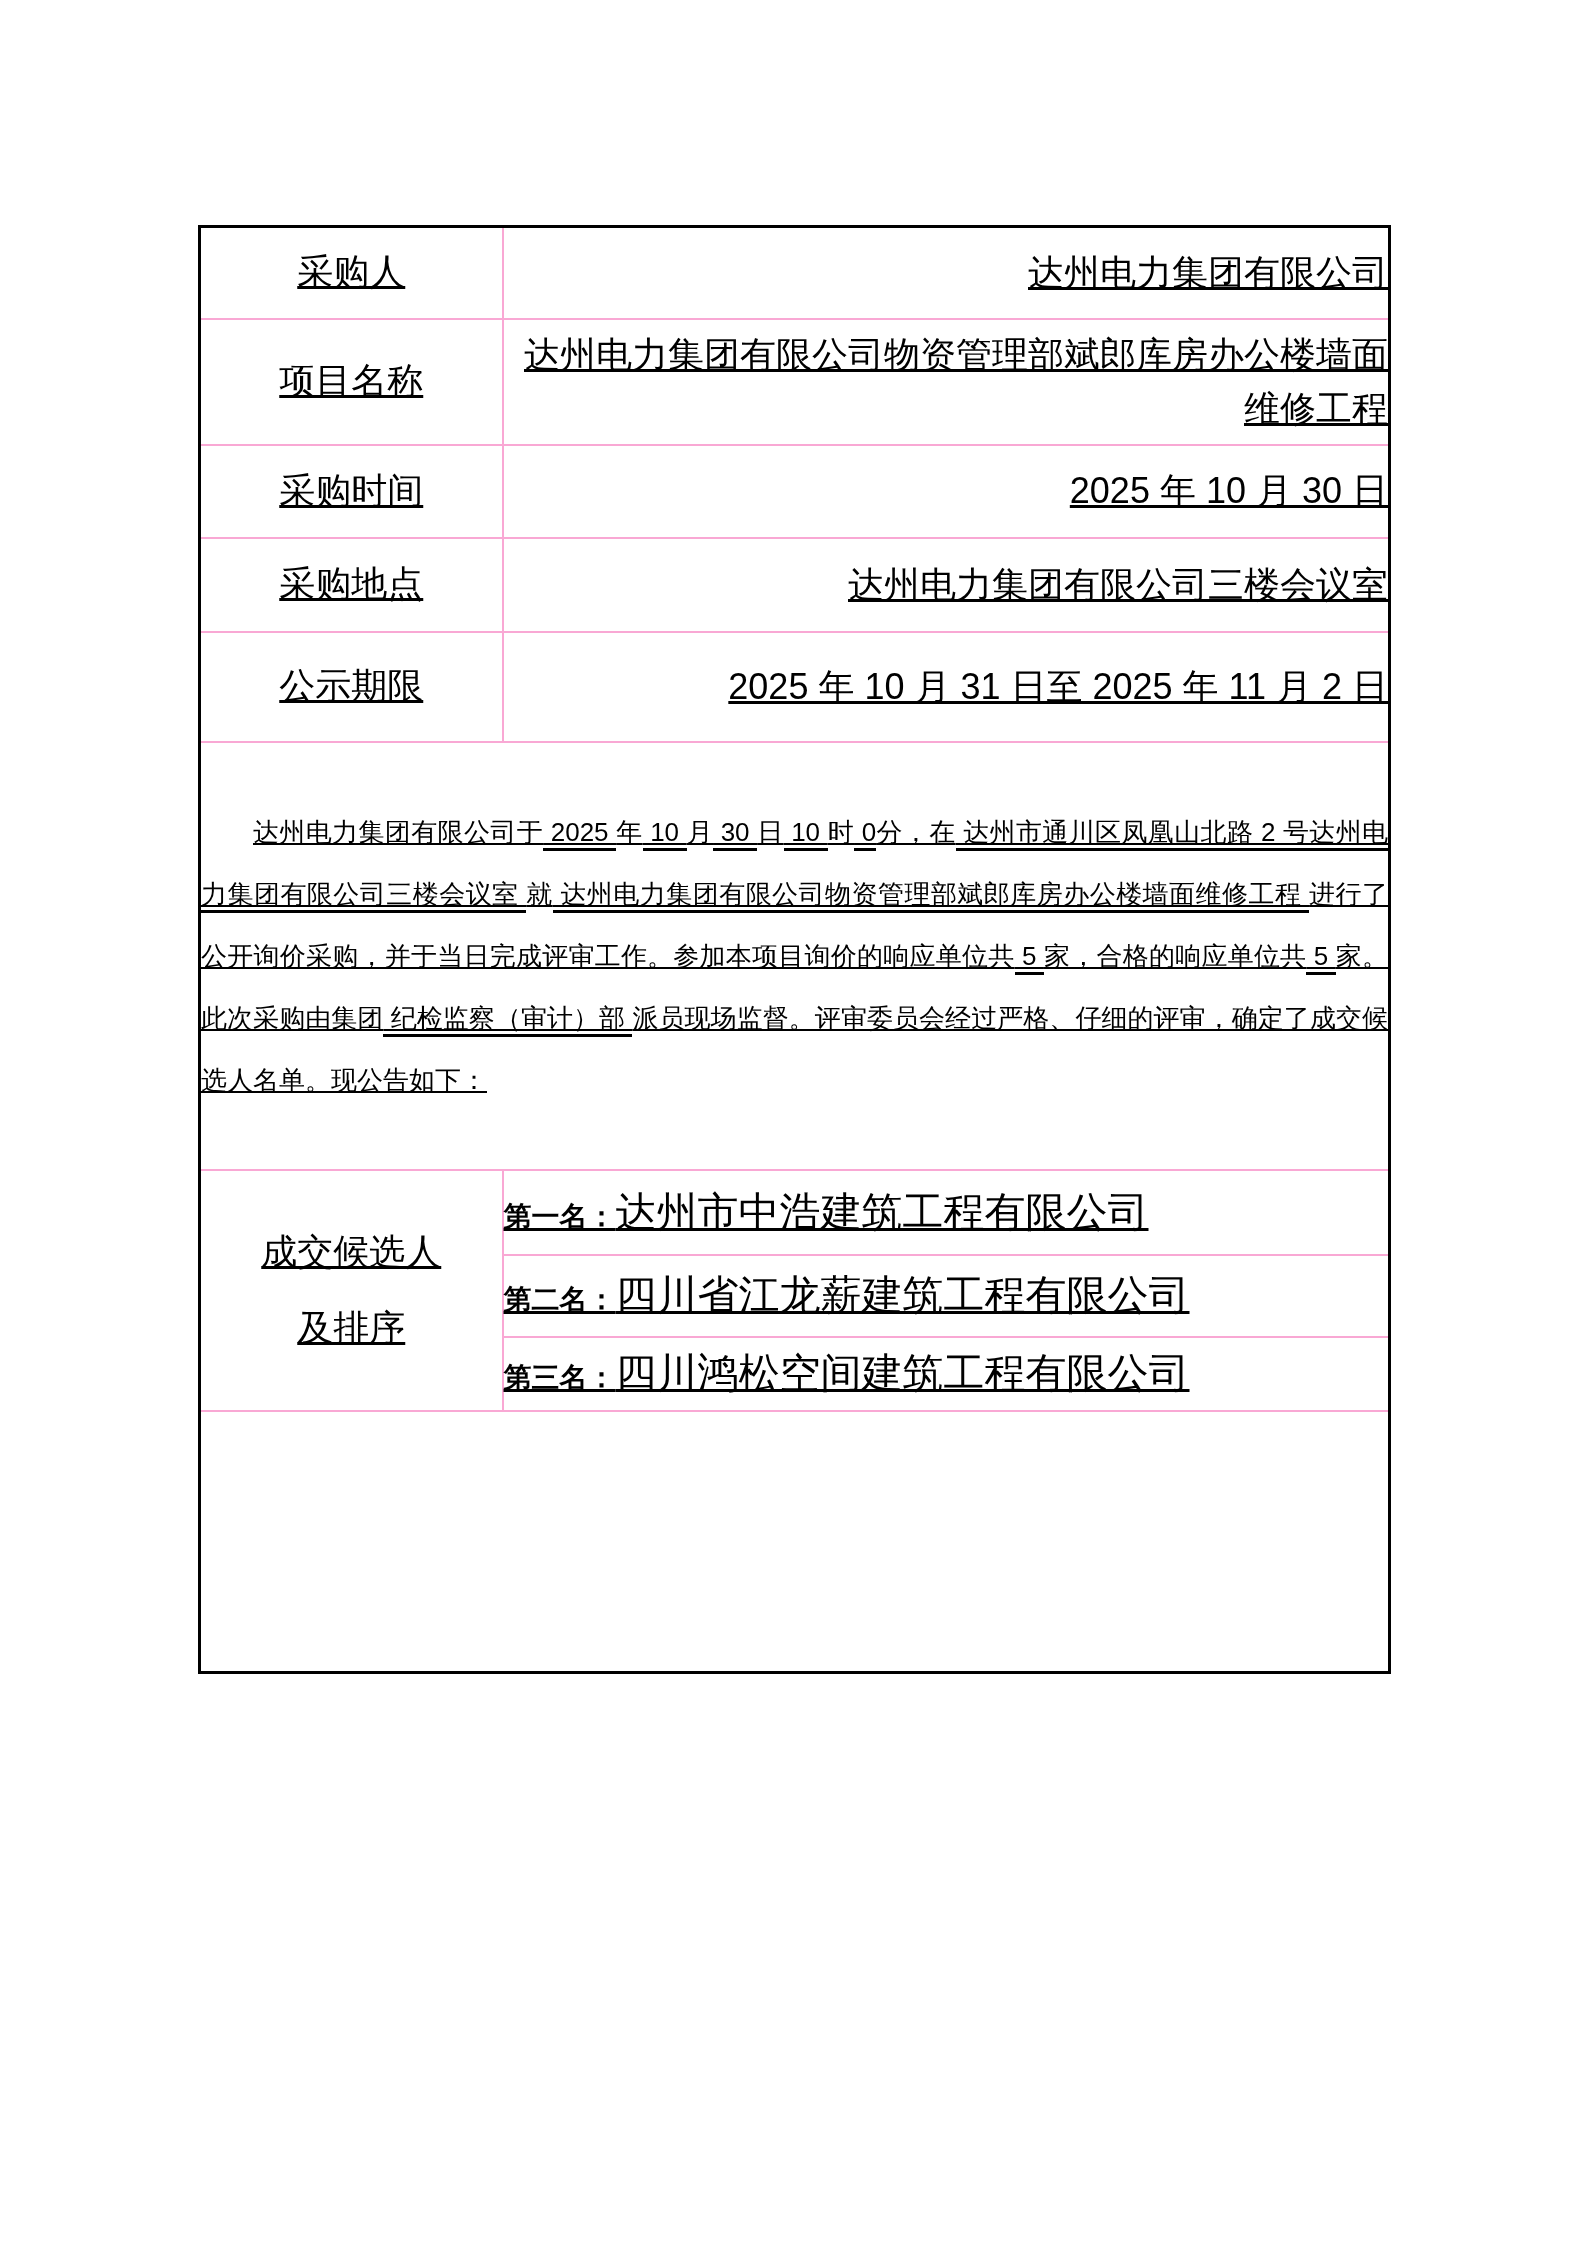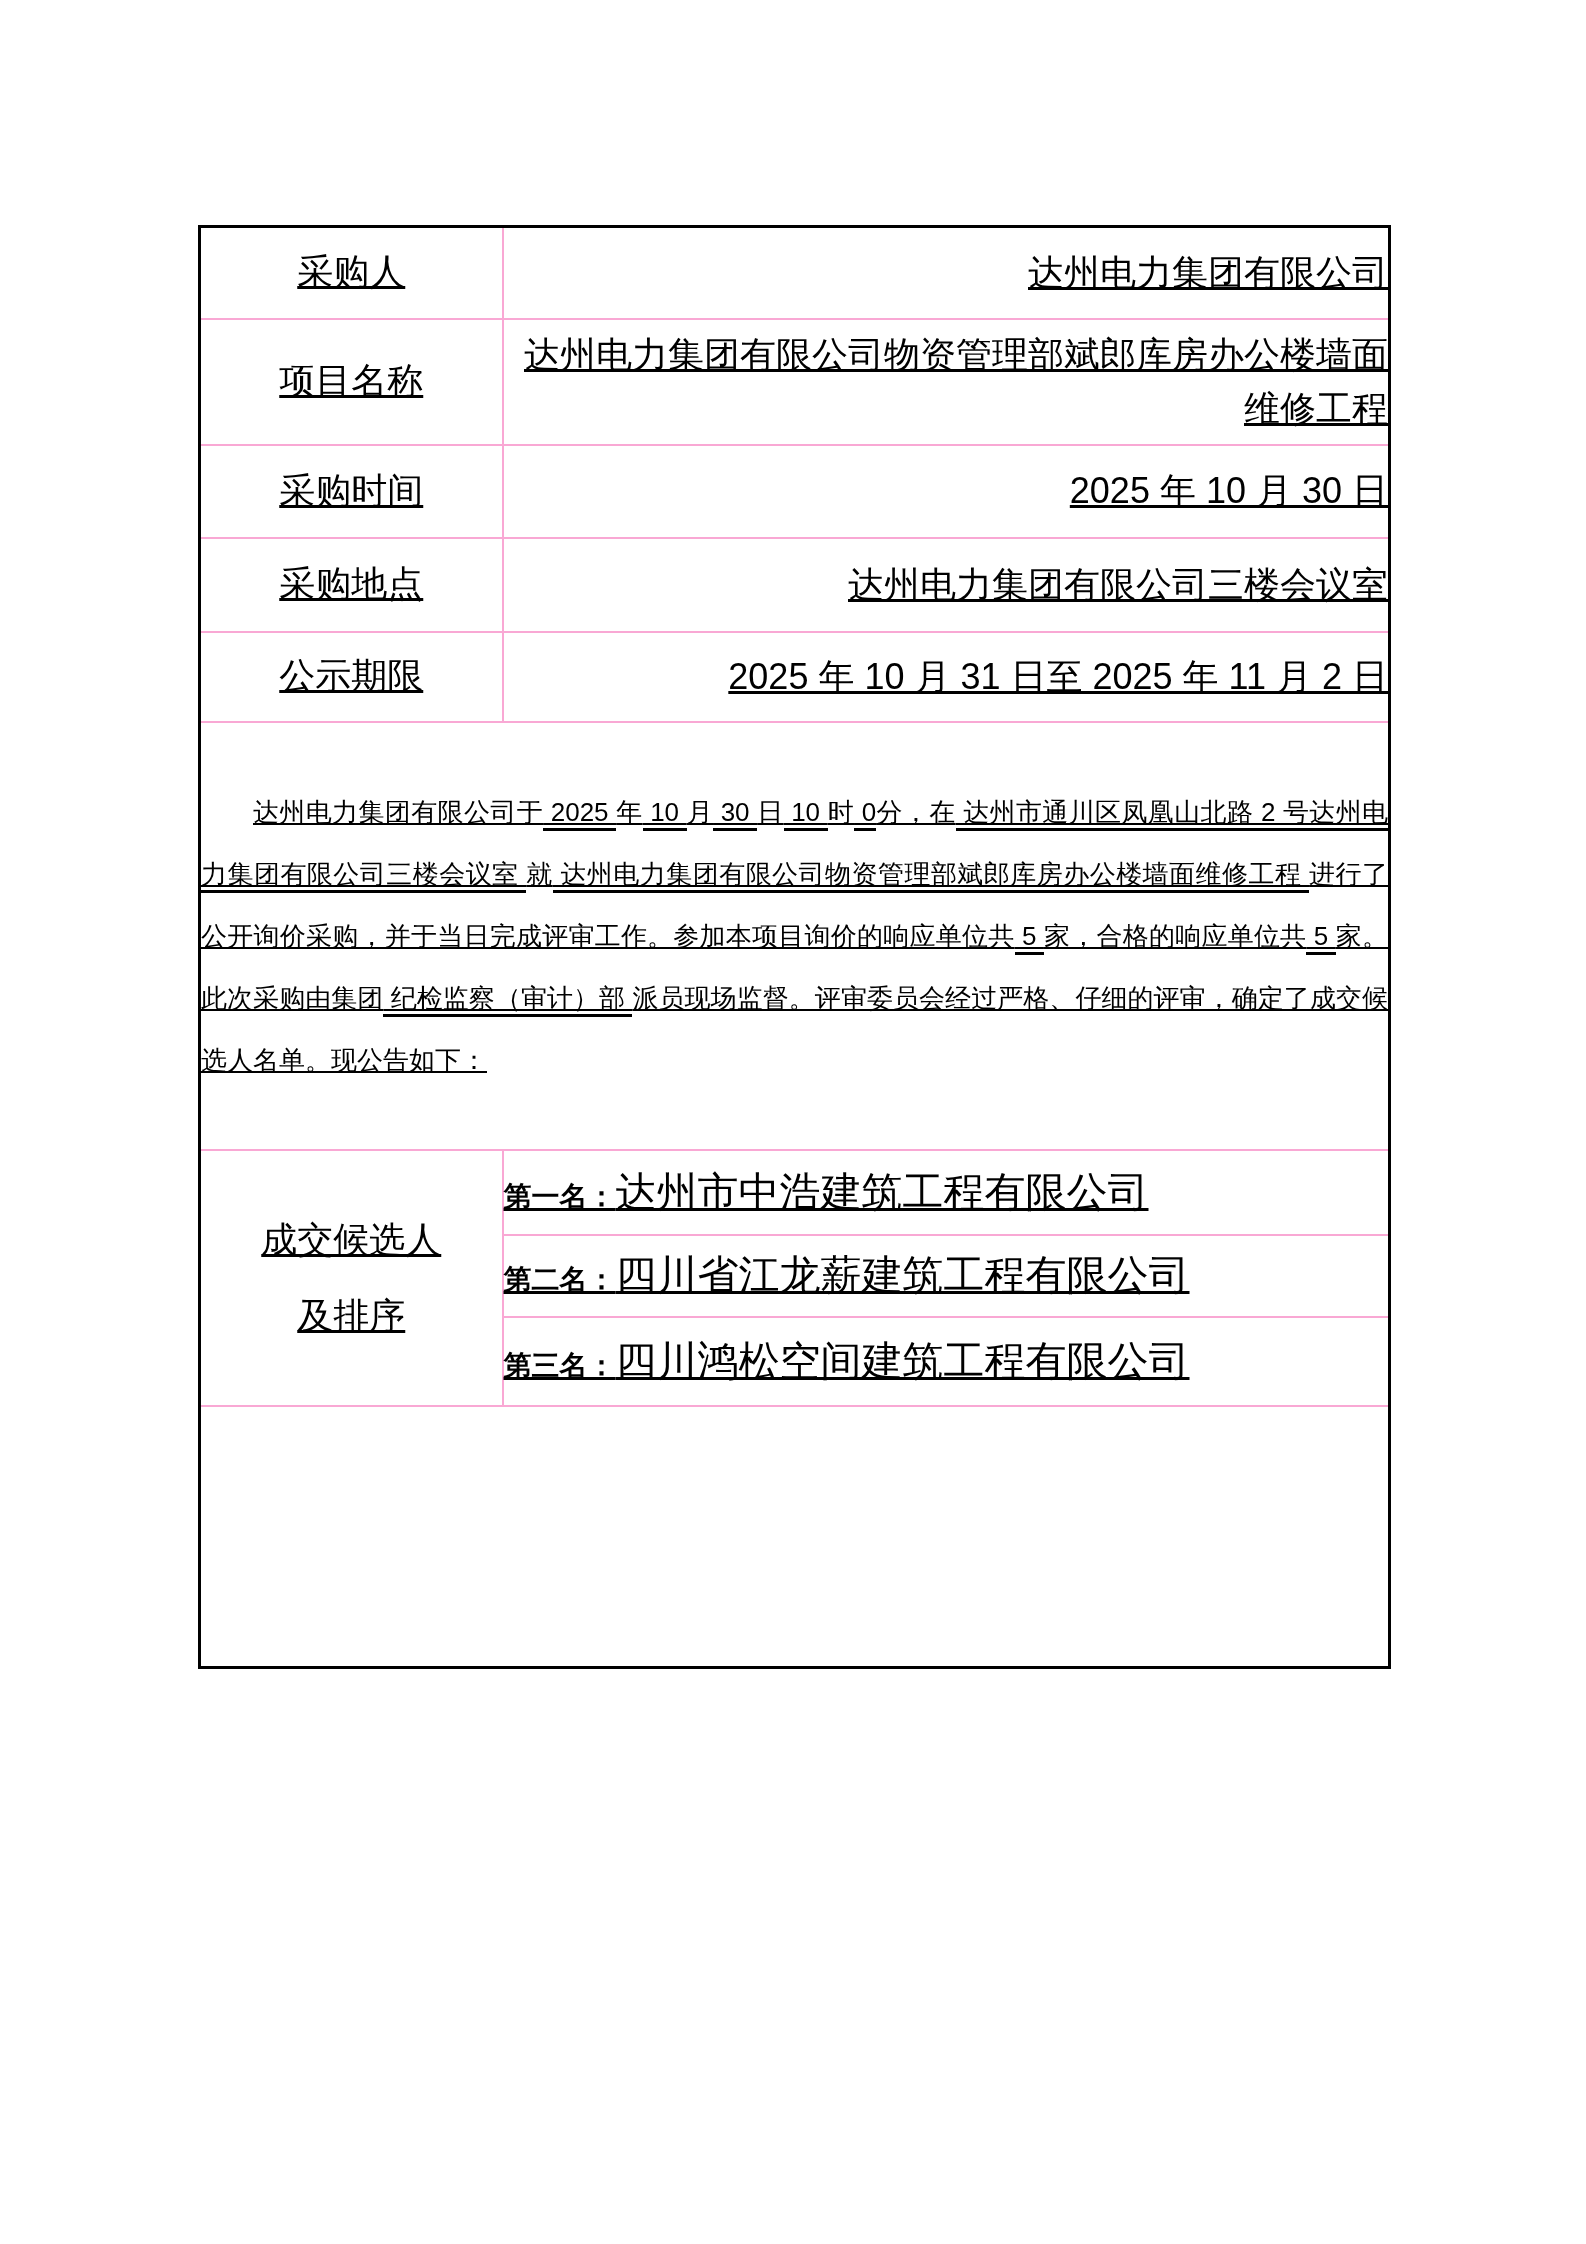--- a/index.html
+++ b/index.html
@@ -48,21 +48,21 @@
   td.value-cell {
     text-align: right;
     padding: 6px 14px;
     line-height: 54px;
     border-radius: 23px;
   }
   tr.r-purchaser   td { height: 92px; }
   tr.r-project     td { height: 126px; }
   tr.r-time        td { height: 93px; }
   tr.r-place       td { height: 94px; }
-  tr.r-period      td { height: 90px; }
+  tr.r-period      td { height: 110px; }
   td.paragraph-cell {
     height: 428px;
     vertical-align: top;
     padding: 24px 22px 0 22px;
   }
   .notice-par {
     font-size: 26px;
     line-height: 62px;
     text-align: justify;
     text-indent: 2em;
@@ -72,21 +72,21 @@
   .notice-par .u {
     border-bottom: 3px solid #000000;
     padding-bottom: 1px;
   }
   td.cand-label-cell {
     text-align: center;
     line-height: 76px;
   }
   tr.r-cand1 td { height: 85px; }
   tr.r-cand2 td { height: 82px; }
-  tr.r-cand3 td { height: 89px; }
+  tr.r-cand3 td { height: 74px; }
   td.cand-cell {
     text-align: left;
     padding-left: 14px;
     vertical-align: middle;
   }
   .rank {
     font-weight: 700;
     font-size: 28px;
   }
   .company {

